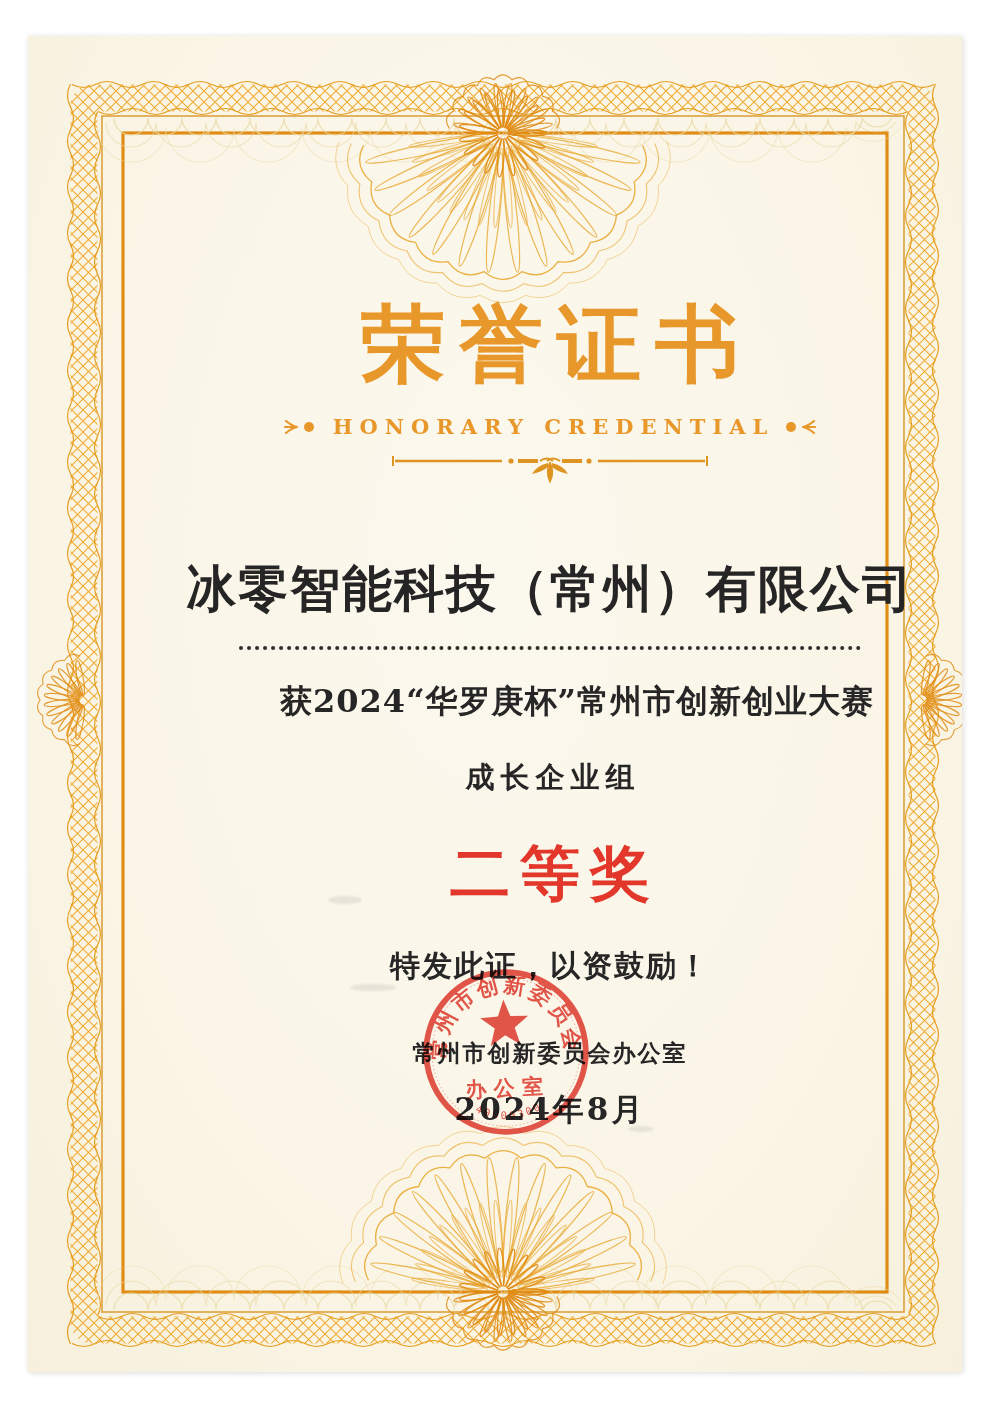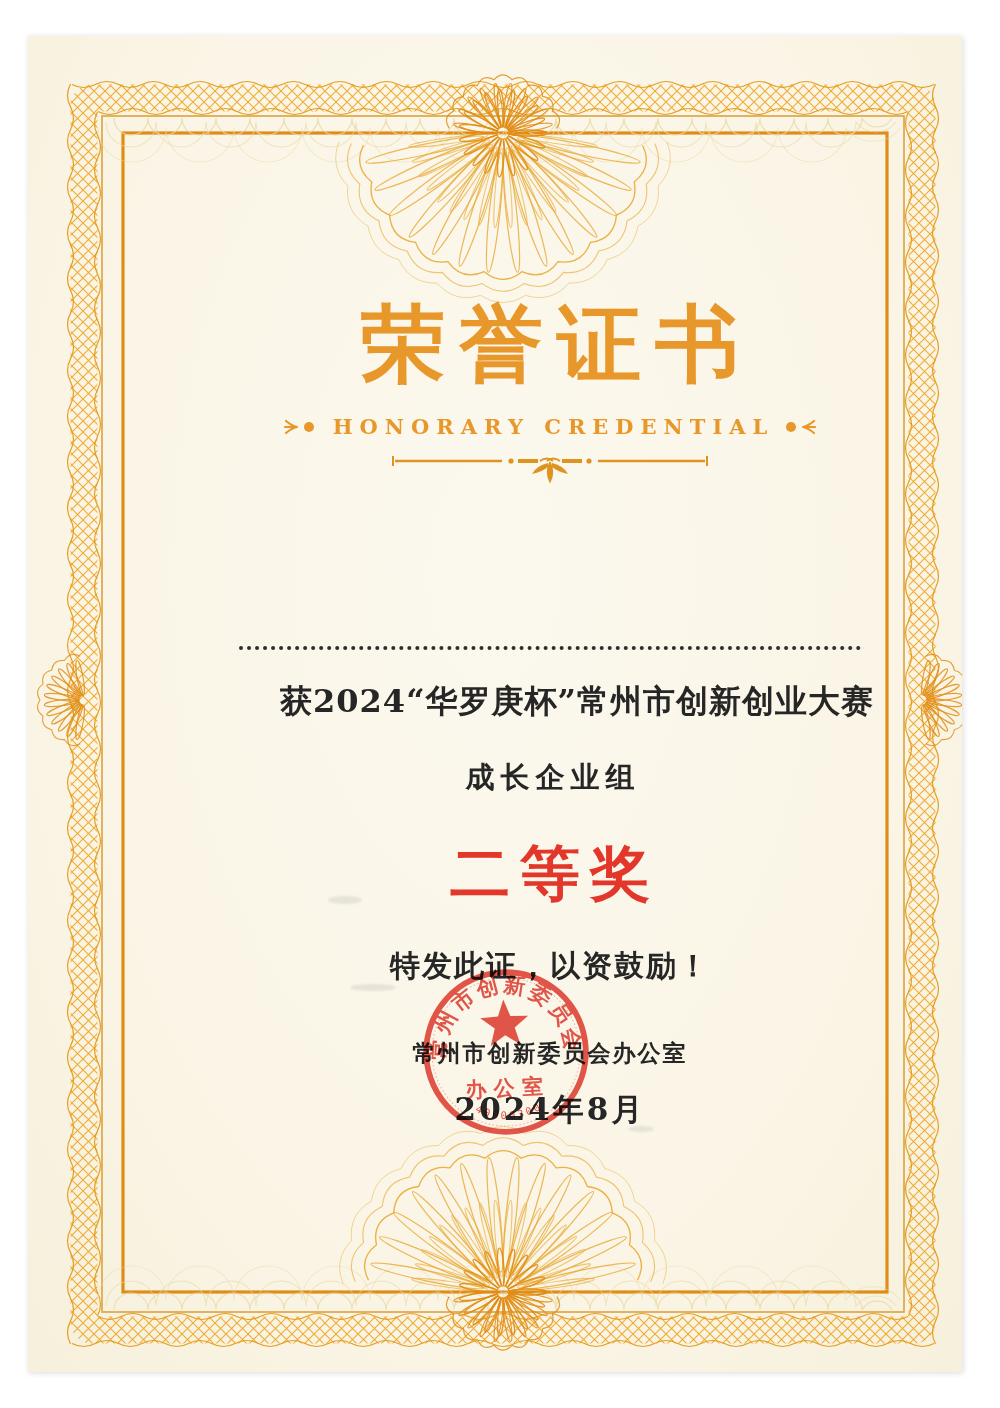--- a/index.html
+++ b/index.html
@@ -280,20 +280,21 @@
           <line x1="192" y1="11" x2="172" y2="11" stroke-width="4"></line>
           <path d="M170,11 Q163,6 157,11" stroke-width="2" fill="none"></path>
 
           <path d="M160,12 Q155,22 160,32 Q165,22 160,12" stroke-width="1.4" fill="#de9420"></path>
           <path d="M158,13 Q146,16 142,24 Q152,22 158,17 Z" stroke="none"></path>
           <path d="M162,13 Q174,16 178,24 Q168,22 162,17 Z" stroke="none"></path>
         </g>
       </svg>
     </div>
 
+    <div class="abs recipient">冰零智能科技（常州）有限公司</div>
 
     <div class="abs dotline-wrap">
       <div class="dotline"></div>
     </div>
 
     <div class="abs line1">获2024“华罗庚杯”常州市创新创业大赛</div>
 
     <div class="abs line2">成长企业组</div>
 
     <div class="abs award">二等奖</div>

